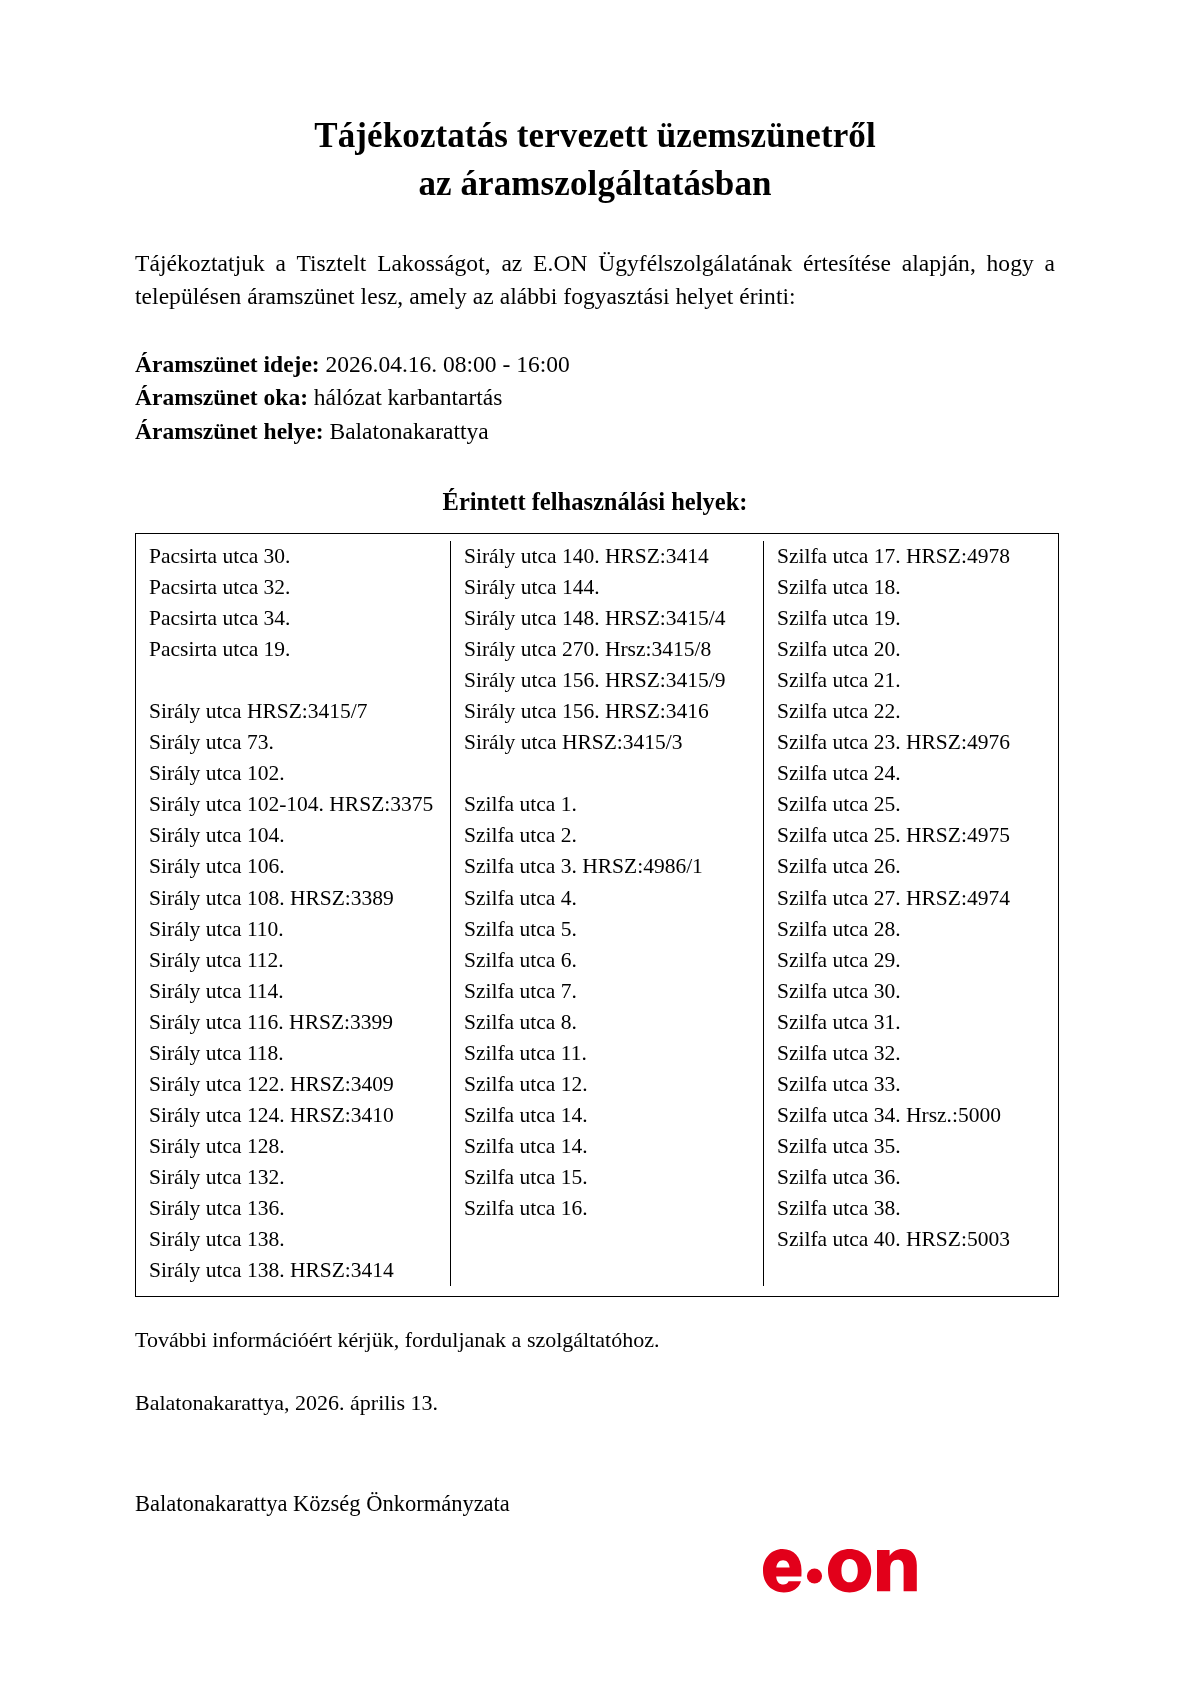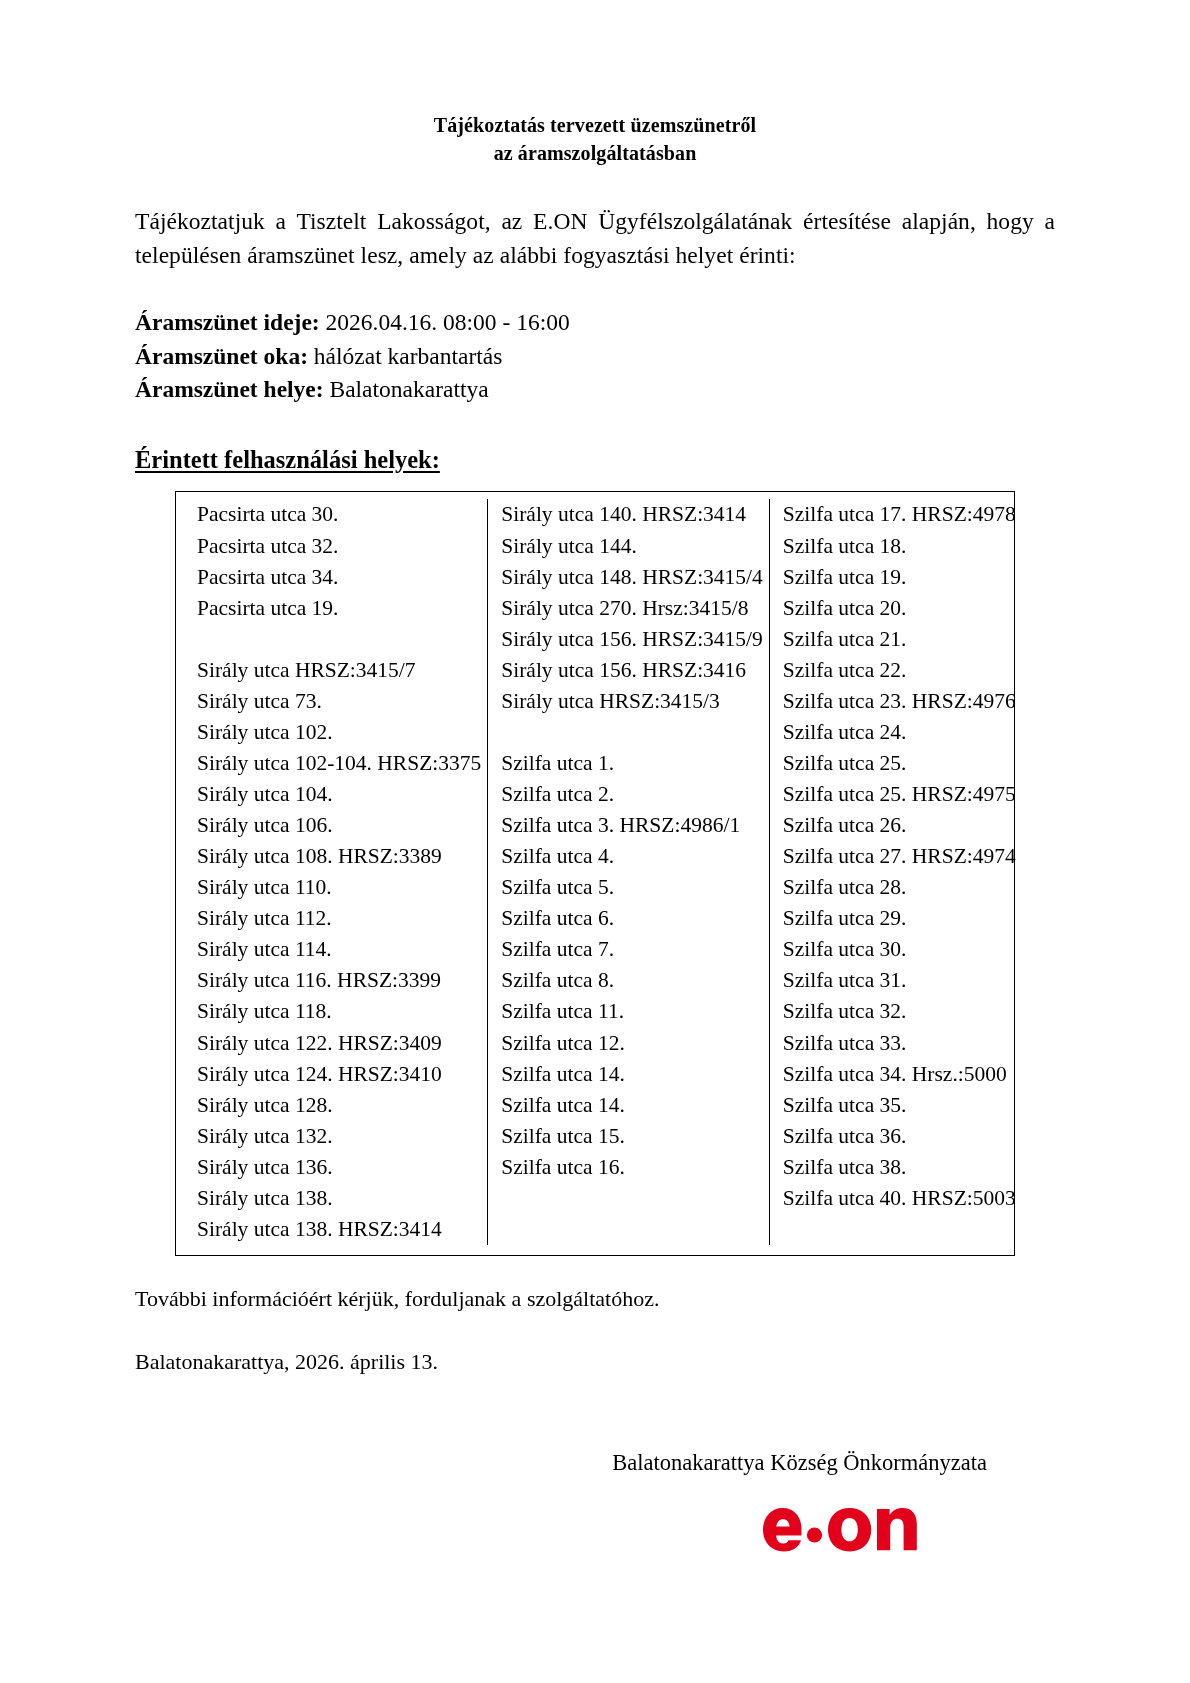--- a/index.html
+++ b/index.html
@@ -20,21 +20,21 @@
     width: 1190px;
     height: 1683px;
     padding: 112px 135px 0 135px;
     position: relative;
   }
 
   
   .doc-title {
     text-align: center;
     font-weight: bold;
-    font-size: 20px;
+    font-size: 35px;
     line-height: 1.38;
     letter-spacing: 0.1px;
     margin: 0 0 38px 0;
   }
   .doc-title .line { display: block; }
 
   
   .intro {
     font-size: 23.5px;
     line-height: 1.43;
@@ -48,36 +48,34 @@
     font-size: 23.5px;
     line-height: 1.42;
     margin: 0 0 40px 0;
   }
   .detail-row { display: block; white-space: nowrap; }
   .detail-label { font-weight: bold; }
   .detail-value { font-weight: normal; }
 
   
   .table-heading {
-    text-align: left;
+    text-align: center;
     font-weight: bold;
     font-size: 24.5px;
-    text-decoration: underline;
     text-underline-offset: 3px;
     margin: 0 0 17px 0;
   }
 
   
   .addr-table {
     border: 1.5px solid #000;
     display: flex;
-    width: 840px;
+    width: 924px;
     box-sizing: border-box;
-    padding: 7px 0 10px 8px;
-    margin-left: 40px;
+    padding: 7px 0 10px 0;
   }
   .addr-col {
     font-size: 21.5px;
     line-height: 1.445;
     padding: 0 6px 0 13px;
     box-sizing: border-box;
     white-space: nowrap;
   }
   .addr-col.c1 { width: 314px; }
   .addr-col.c2 { width: 313px; border-left: 1.5px solid #000; }
@@ -91,21 +89,21 @@
     margin: 28px 0 0 0;
     line-height: 1.4;
   }
   .footer-date {
     font-size: 22px;
     margin: 32px 0 0 0;
     line-height: 1.4;
   }
   .signature {
     margin: 72px 0 7px 0;
-    text-align: right;
+    text-align: left;
     padding-right: 68px;
   }
   .signature-name {
     font-size: 22.5px;
     display: block;
     margin-bottom: 6px;
   }
   .logo-wrap {
     display: block;
     text-align: right;

